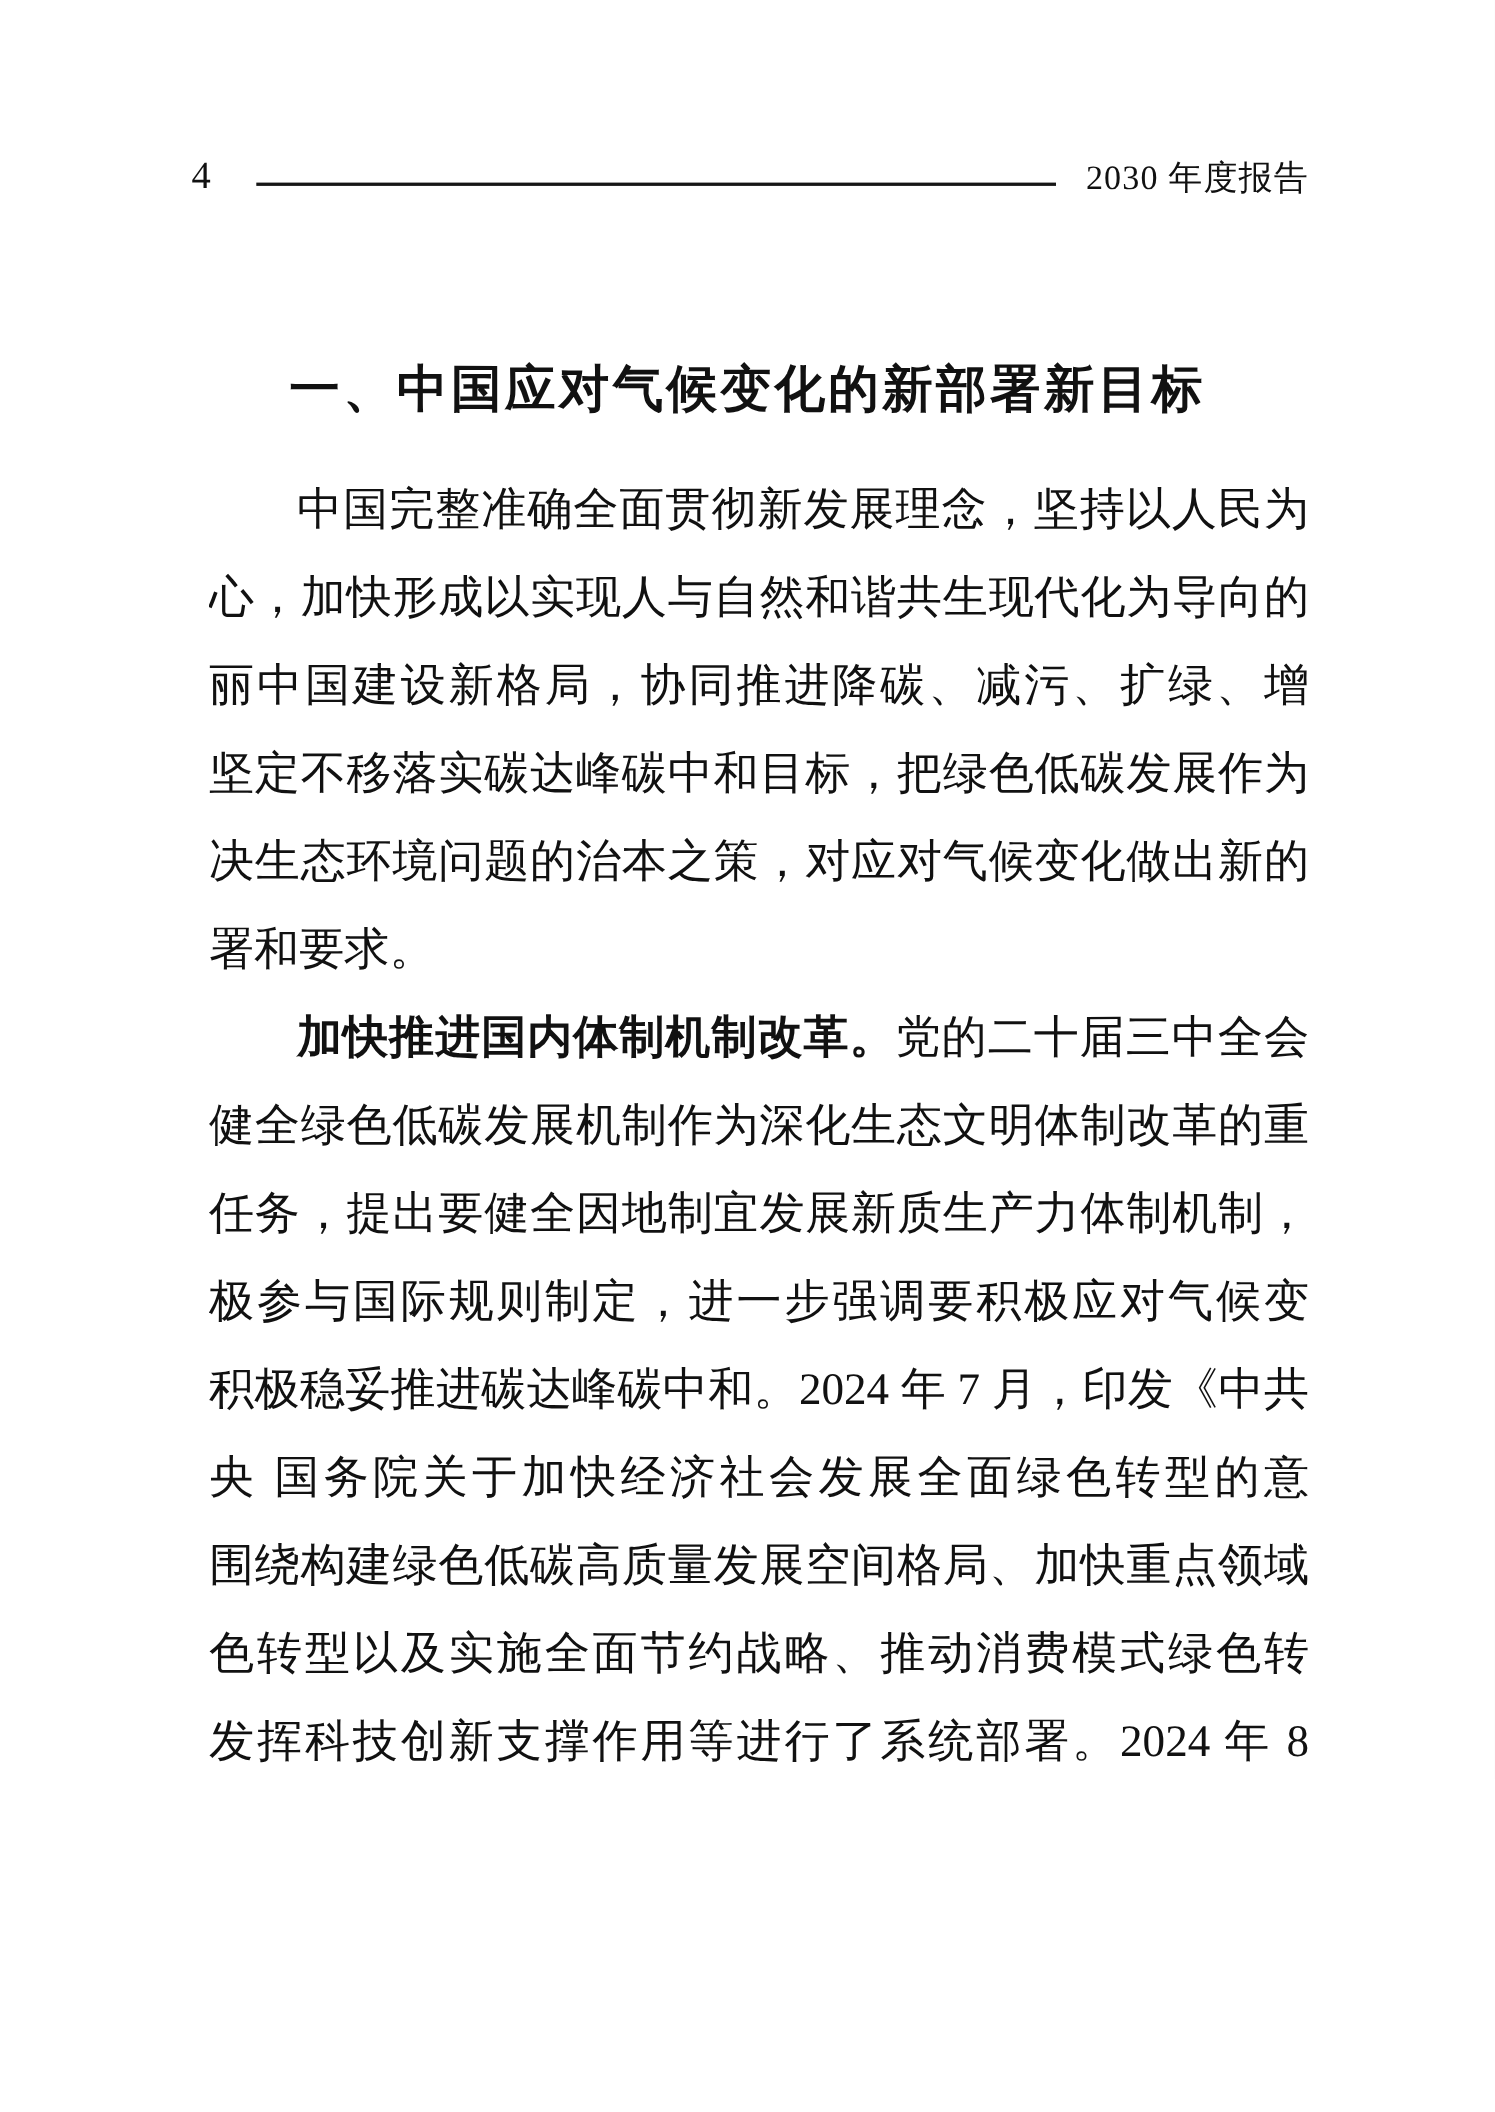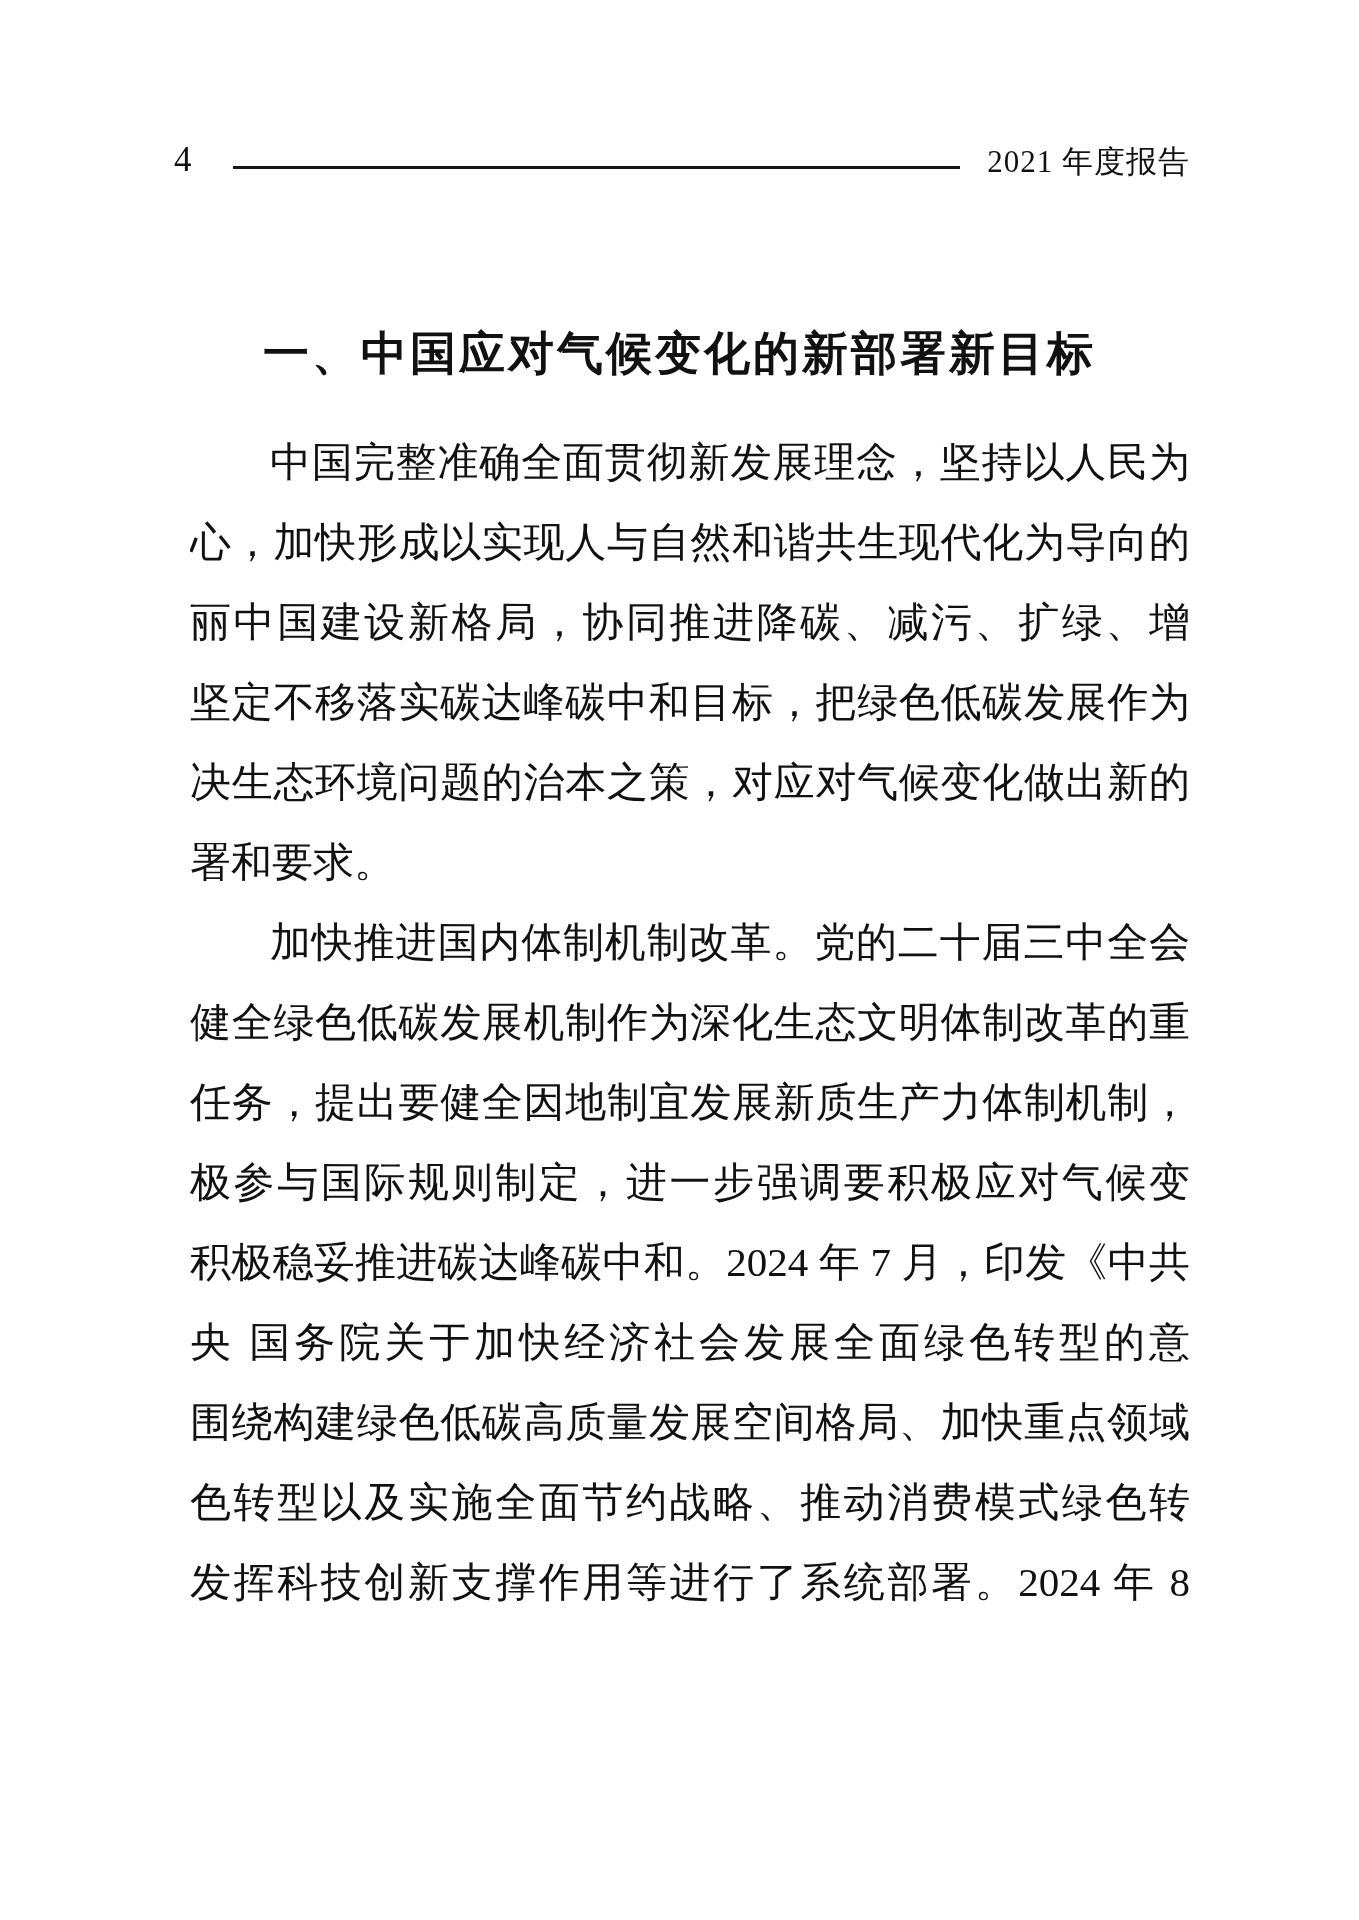--- a/index.html
+++ b/index.html
@@ -79,31 +79,31 @@
     overflow: hidden;
   }
   .line.first {
     text-indent: 80px;
   }
   .line.para-end {
     text-align: center;
     text-align-last: left;
   }
   .lead-bold {
-    font-weight: normal;
+    font-weight: bold;
   }
 </style>
 </head>
 <body>
 
 <div class="page">
 
   <div class="page-number">4</div>
   <div class="header-rule"></div>
-  <div class="header-doc-title">2021 年度报告</div>
+  <div class="header-doc-title">2030 年度报告</div>
 
   <h1 class="section-title">一、中国应对气候变化的新部署新目标</h1>
 
   <div class="body-text">
 
     <div>
       <div class="line first">中国完整准确全面贯彻新发展理念，坚持以人民为中</div>
       <div class="line">心，加快形成以实现人与自然和谐共生现代化为导向的美</div>
       <div class="line">丽中国建设新格局，协同推进降碳、减污、扩绿、增长，</div>
       <div class="line">坚定不移落实碳达峰碳中和目标，把绿色低碳发展作为解</div>

